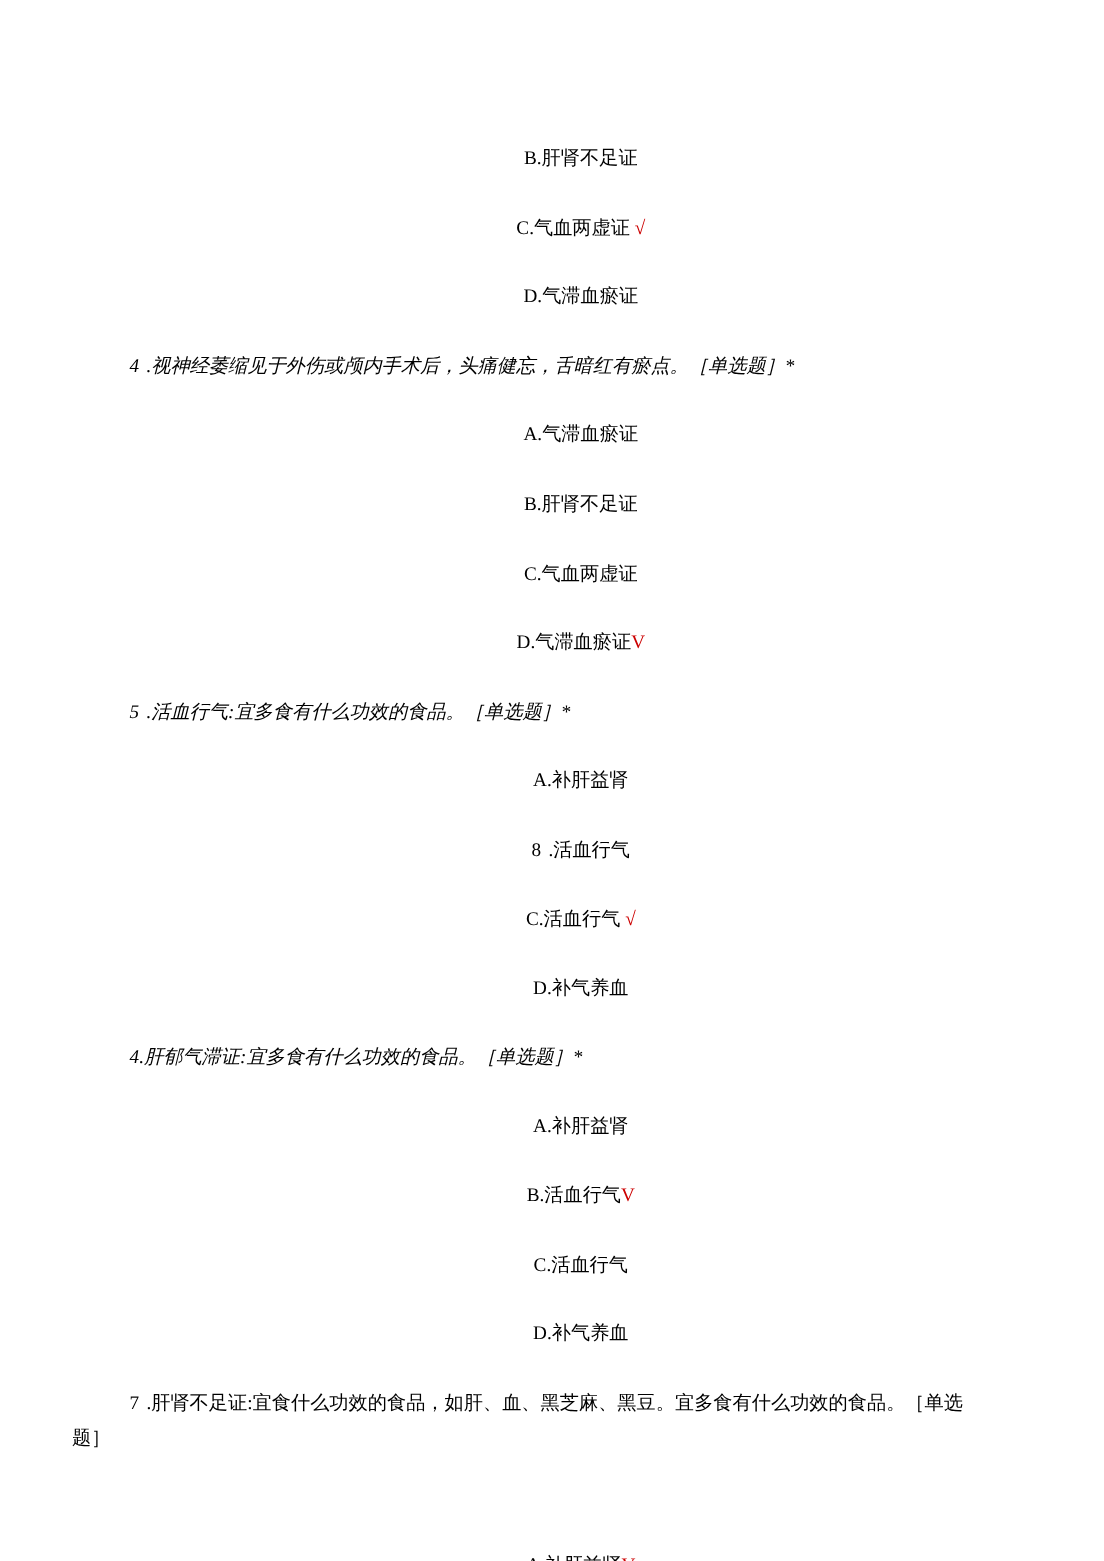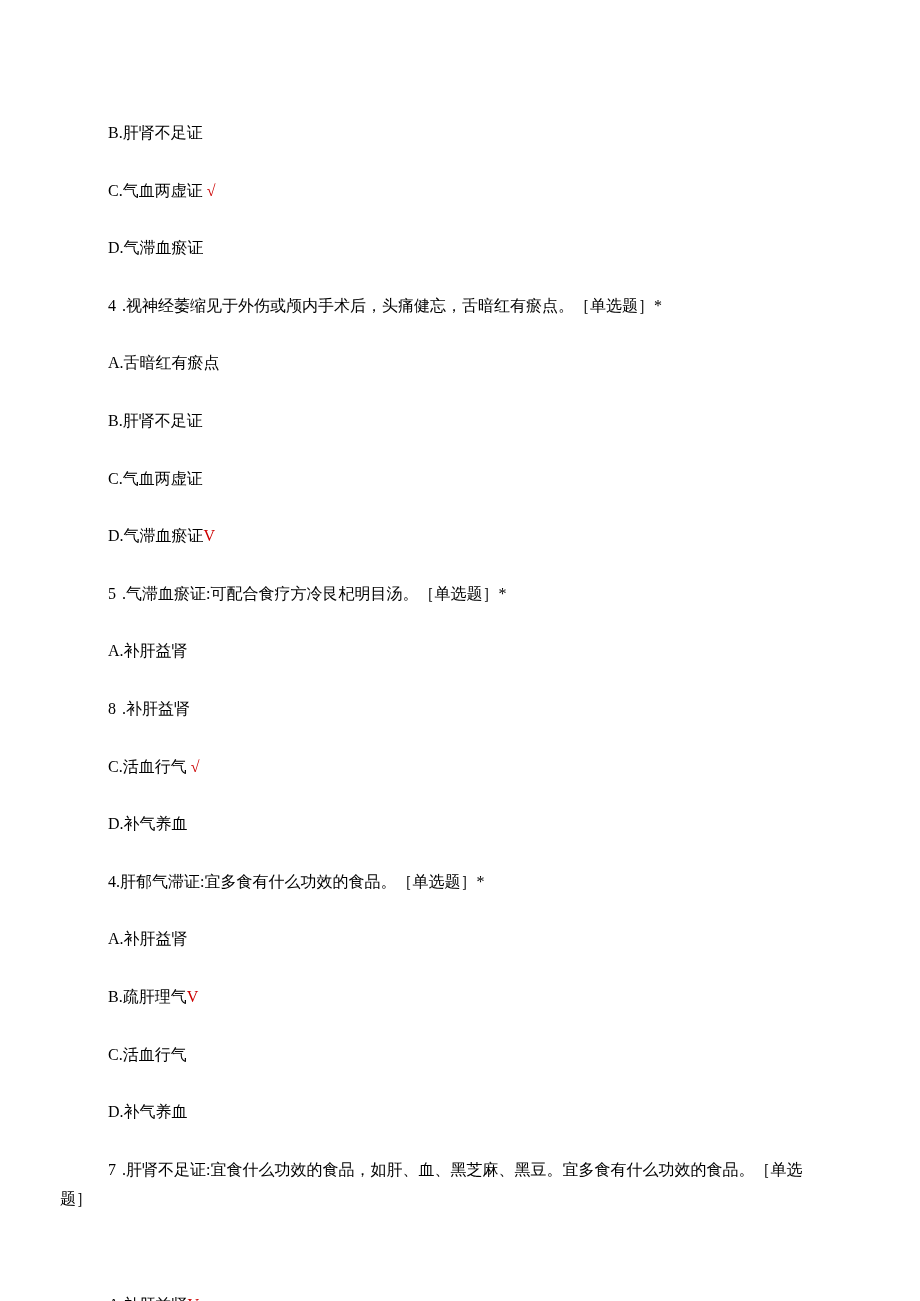--- a/index.html
+++ b/index.html
@@ -12,23 +12,25 @@
       height: 1301px;
       background: #ffffff;
       font-family: "SimSun", "宋体", serif;
       font-size: 16px;
       color: #000000;
       line-height: 1.6;
       padding: 120px 60px 60px 60px;
     }
     .question {
       margin-bottom: 32px;
+      font-style: italic;
     }
     .option {
       margin-bottom: 32px;
+      text-align: center;
     }
     .check {
       color: #cc0000;
     }
     .q-num {
       letter-spacing: 2px;
     }
     .q7-wrapper {
       margin-bottom: 80px;
     }
@@ -52,65 +54,65 @@
 
 <div class="option indent-small">
   <span>D.气滞血瘀证</span>
 </div>
 
 <div class="question indent-small">
   <span class="q-num">4</span><span> .视神经萎缩见于外伤或颅内手术后，头痛健忘，舌暗红有瘀点。［单选题］*</span>
 </div>
 
 <div class="option indent-small">
-  <span>A.舌暗红有瘀点</span>
+  <span>A.气滞血瘀证</span>
 </div>
 
 <div class="option indent-small">
   <span>B.肝肾不足证</span>
 </div>
 
 <div class="option indent-small">
   <span>C.气血两虚证</span>
 </div>
 
 <div class="option indent-small">
   <span>D.气滞血瘀证</span><span class="check">V</span>
 </div>
 
 <div class="question indent-small">
-  <span class="q-num">5</span><span> .气滞血瘀证:可配合食疗方冷艮杞明目汤。［单选题］*</span>
+  <span class="q-num">5</span><span> .活血行气:宜多食有什么功效的食品。［单选题］*</span>
 </div>
 
 <div class="option indent-small">
   <span>A.补肝益肾</span>
 </div>
 
 <div class="option indent-small">
-  <span class="q-num">8</span><span> .补肝益肾</span>
+  <span class="q-num">8</span><span> .活血行气</span>
 </div>
 
 <div class="option indent-small">
   <span>C.活血行气 </span><span class="check">√</span>
 </div>
 
 <div class="option indent-small">
   <span>D.补气养血</span>
 </div>
 
 <div class="question indent-small">
   <span>4.肝郁气滞证:宜多食有什么功效的食品。［单选题］*</span>
 </div>
 
 <div class="option indent-small">
   <span>A.补肝益肾</span>
 </div>
 
 <div class="option indent-small">
-  <span>B.疏肝理气</span><span class="check">V</span>
+  <span>B.活血行气</span><span class="check">V</span>
 </div>
 
 <div class="option indent-small">
   <span>C.活血行气</span>
 </div>
 
 <div class="option indent-small">
   <span>D.补气养血</span>
 </div>
 

